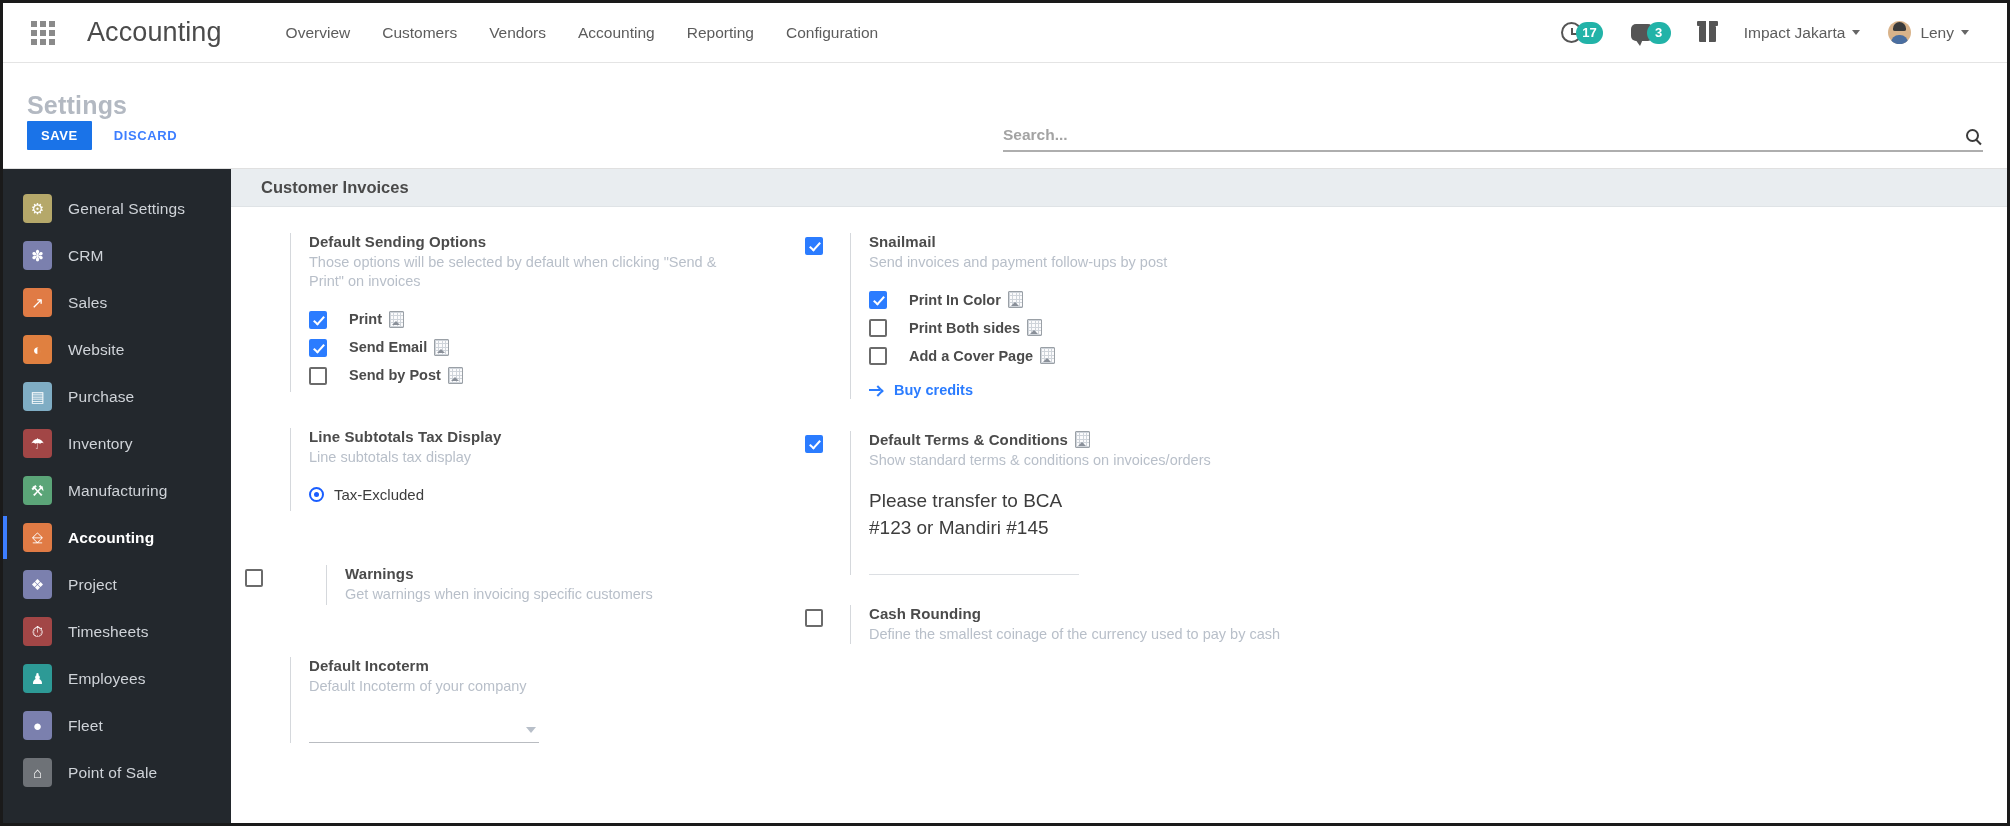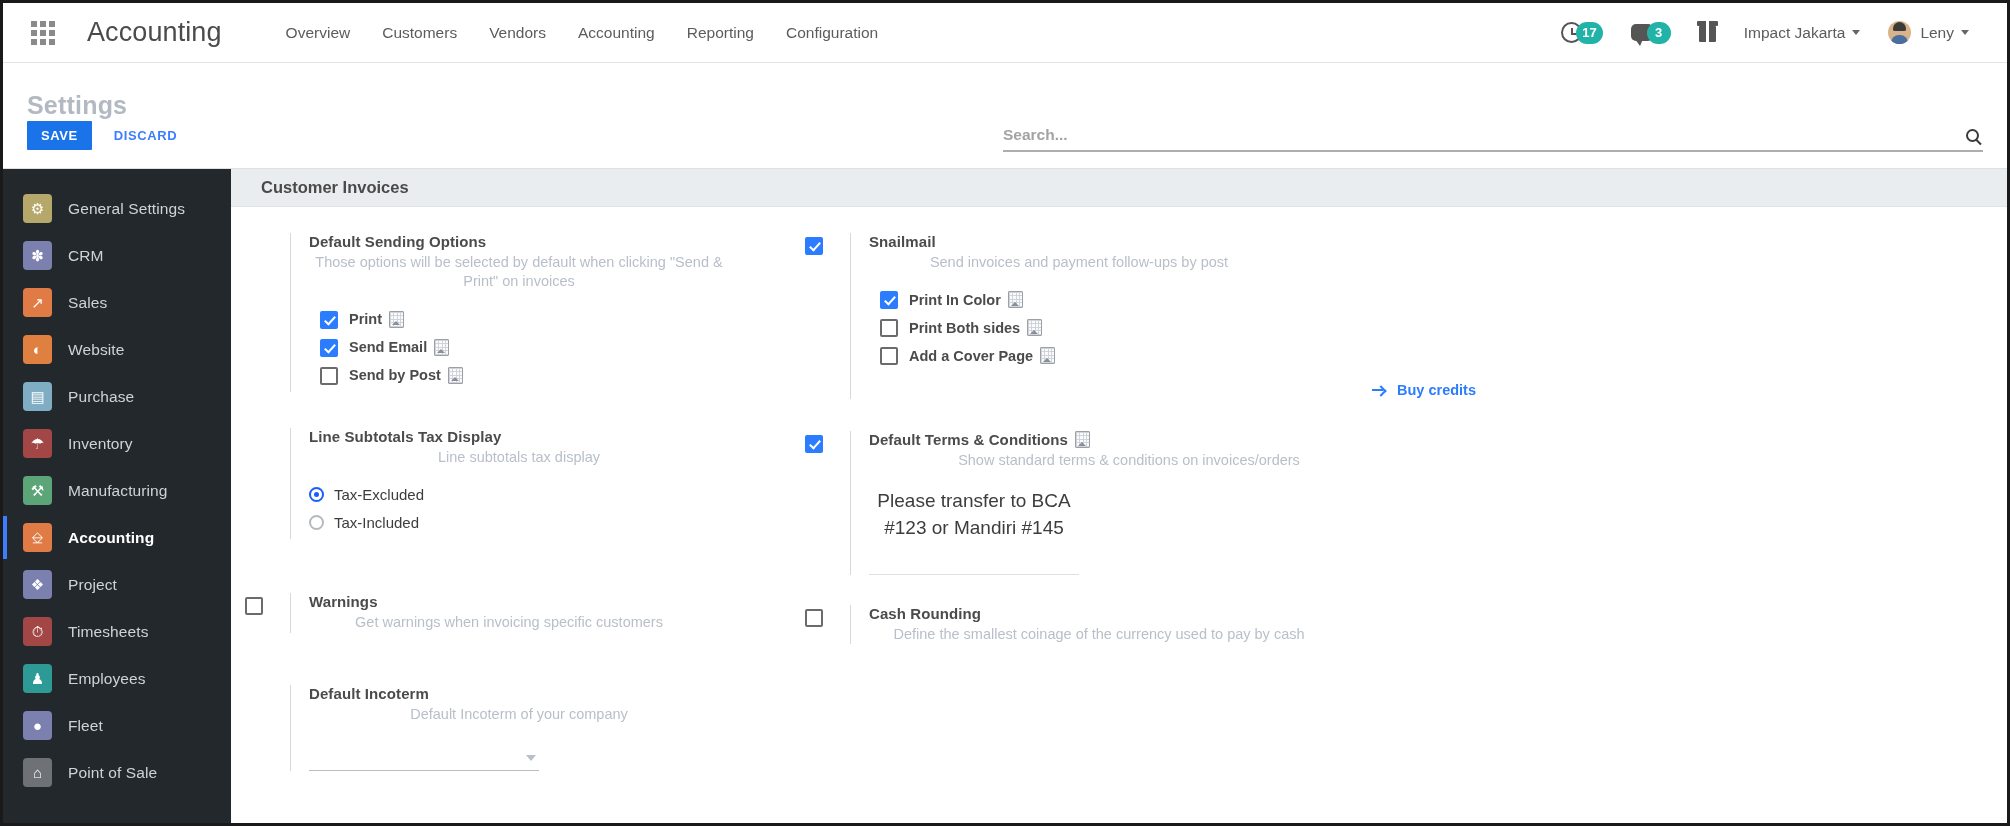--- a/index.html
+++ b/index.html
@@ -193,21 +193,21 @@
   }
   .col { display: flex; flex-direction: column; }
 
   .setting {
     display: flex; align-items: flex-start;
     margin-bottom: 14px; padding-right: 28px;
   }
   .setting.indent { padding-left: 45px; }
   .cb-slot { width: 45px; flex: none; padding-top: 3px; }
   .setting-body {
-    border-left: 1px solid #d5d8dc; padding-left: 18px; flex: 1; text-align: center;
+    border-left: 1px solid #d5d8dc; padding-left: 18px; flex: 1;
   }
   .s-title {
     font-size: 15px; font-weight: 700; color: #4b4b4b;
     letter-spacing: 0.1px; display: flex; align-items: center; gap: 7px;
   }
   .s-desc {
     font-size: 14.5px; color: #b8bfc9; line-height: 1.34;
     margin-top: 3px; max-width: 420px;
   }
   .s-desc.wide { max-width: 400px; }
@@ -452,29 +452,25 @@
 
         <div class="setting indent" style="margin-top:22px;">
           <div class="setting-body">
             <div class="s-title">Line Subtotals Tax Display</div>
             <div class="s-desc">Line subtotals tax display</div>
             <div class="opt-list">
               <div class="radio-row">
                 <span class="rdo on"></span>
                 <span class="radio-label">Tax-Excluded</span>
               </div>
-              <div class="radio-row">
-                <span class="rdo"></span>
-                <span class="radio-label">Tax-Included</span>
-              </div>
             </div>
           </div>
         </div>
 
-        <div class="setting" style="margin-top:40px;">
+        <div class="setting" style="margin-top:40px;gap:36px;">
           <span class="cb-slot"><span class="chk"></span></span>
           <div class="setting-body">
             <div class="s-title">Warnings</div>
             <div class="s-desc wide">Get warnings when invoicing specific customers</div>
           </div>
         </div>
 
         <div class="setting indent" style="margin-top:38px;">
           <div class="setting-body">
             <div class="s-title">Default Incoterm</div>

